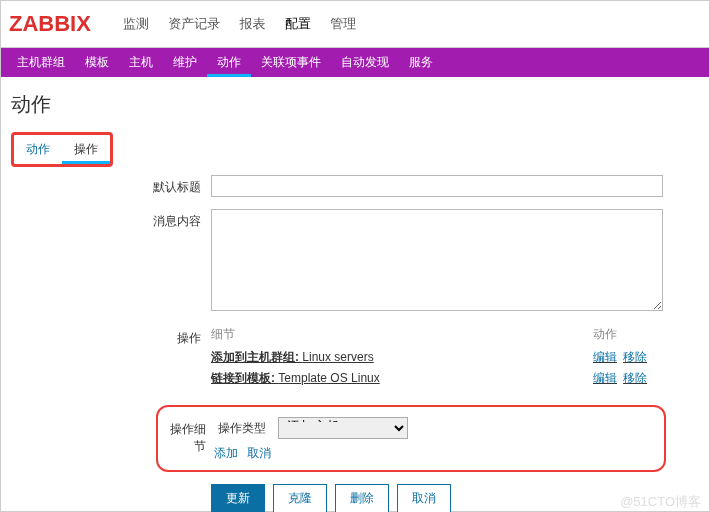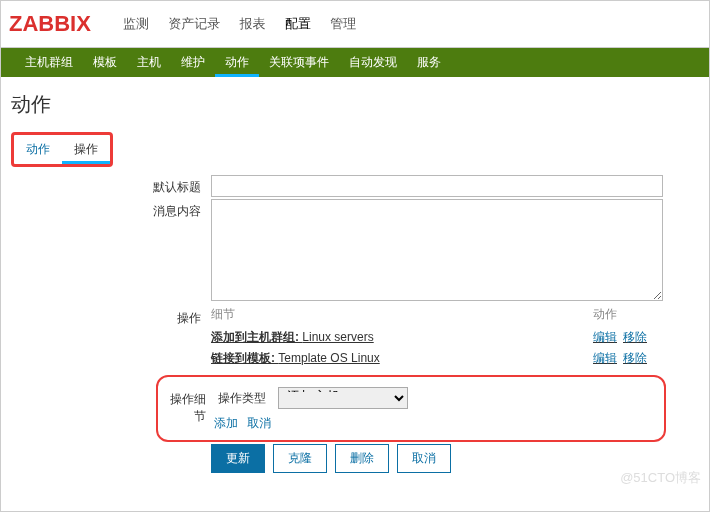--- a/index.html
+++ b/index.html
@@ -1,30 +1,30 @@
 <!DOCTYPE html>
 <html><head>
 <meta charset="utf-8">
 <style>
   * { box-sizing: border-box; margin: 0; padding: 0; }
   body { font-family: Arial, "Microsoft YaHei", sans-serif; font-size: 12px; color: #333; background: #fff; width: 710px; }
   .top { display: flex; align-items: center; padding: 4px 8px; border-bottom: 1px solid #ccc; }
   .logo { color: #db302e; font-weight: bold; font-size: 22px; letter-spacing: 0; margin-right: 24px; }
   .topnav a { color: #555; text-decoration: none; margin: 8px 8px; font-size: 13px; display:inline-block; padding:2px 0;}
   .topnav a.active { color: #000; }
-  .subnav { background: #4d7c0f; padding: 0 14px; display: flex; }
+  .subnav { background: #a21caf; padding: 0 6px; display: flex; }
   .subnav a { color: #fff; text-decoration: none; padding: 6px 10px; font-size: 12px; display:inline-block;}
   .subnav a.active { border-bottom: 3px solid #0fb3ff; padding-bottom: 3px; }
   h1.title { font-size: 20px; font-weight: normal; color: #333; padding: 14px 10px 6px; }
   .tabbox { border: 3px solid #ed3b38; border-radius: 4px; display: inline-flex; margin: 8px 10px 4px; }
   .innerTabs { display: flex; }
   .innerTabs a { padding: 6px 12px; font-size: 12px; text-decoration: none; color: #0b6fa4; }
   .innerTabs a.sel { color: #333; border-bottom: 3px solid #0fb3ff; padding-bottom: 3px; }
   .form { padding: 4px 10px 20px; }
-  .row { display: flex; margin-bottom: 2px; }
+  .row { display: flex; margin-bottom: 12px; }
   .label { width: 200px; text-align: right; padding: 4px 10px 0 0; color: #333; }
   .field { flex: 1; }
   input.text { width: 452px; height: 22px; border: 1px solid #b8b8b8; padding: 0 4px; }
   textarea.ta { width: 452px; height: 102px; border: 1px solid #b8b8b8; resize: both; }
   .optable { width: 452px; }
   .opthead { display:flex; font-size:12px; color:#888; padding: 0 0 4px; }
   .col-det { flex:1; }
   .col-act { width: 70px; text-align:left; }
   .oprow { display:flex; padding: 2px 0; text-decoration: underline; }
   .oprow .b { font-weight: bold; }
@@ -35,21 +35,21 @@
   .detfields { flex:1; }
   .selrow { display:flex; align-items:center; gap:8px; margin-bottom:6px;}
   .selrow .lbl { width:56px; text-align:center; }
   select.sel { height: 22px; border:1px solid #aaa; padding: 0 18px 16px 4px; min-width:130px; }
   .reqline { color:#d8453a; font-size:11px; padding: 8px 0 10px; }
   .req-star { color:#d8453a; margin-right:2px; }
   .btnrow { display:flex; gap:8px; }
   .btn { display:inline-block; padding: 5px 14px; font-size: 12px; border:1px solid; cursor:pointer; background:#fff;}
   .btn-pri { background:#0b6fa4; color:#fff; border-color:#0b6fa4; }
   .btn-sec { color:#0b6fa4; border-color:#0b6fa4; }
-  .wm { position:absolute; right:8px; bottom:24px; color:#ddd; font-size:13px; pointer-events:none;}
+  .wm { position:absolute; right:8px; bottom:0; color:#ddd; font-size:13px; pointer-events:none;}
   .wrap { position:relative; width:710px; height:512px; border:1px solid #ccc;}
 </style>
 </head>
 <body>
 <div class="wrap">
 
 
 
 <div class="top">
   <span class="logo">ZABBIX</span>

